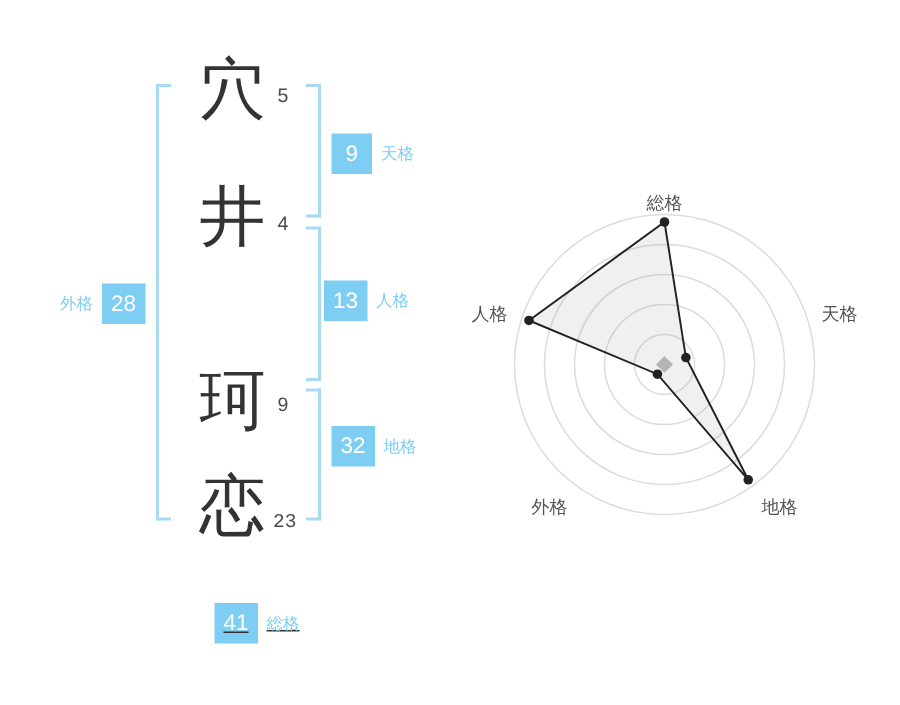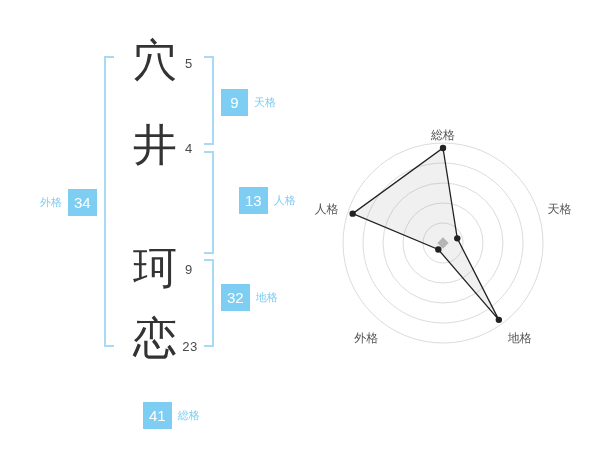--- a/index.html
+++ b/index.html
@@ -66,50 +66,50 @@
 </style>
 </head>
 <body>
 
 <div class="screen">
 
   <div class="bracket bracket-left" style="left:104px; top:56px; width:10px; height:291px;"></div>
 
   <div class="badge-row" style="left:40px; top:189px;">
     <span class="kaku-label">外格</span>
-    <span class="badge">34</span>
+    <span class="badge">28</span>
   </div>
 
   <div class="kanji" style="left:133px; top:38px;">穴</div>
   <div class="kanji" style="left:133px; top:123px;">井</div>
   <div class="kanji" style="left:133px; top:246px;">珂</div>
   <div class="kanji" style="left:133px; top:316px;">恋</div>
 
   <div class="strokes" style="left:185px; top:56px;">5</div>
   <div class="strokes" style="left:185px; top:141px;">4</div>
   <div class="strokes" style="left:185px; top:262px;">9</div>
   <div class="strokes" style="left:182px; top:340px;font-family:Liberation Mono, monospace;">23</div>
 
   <div class="bracket bracket-right" style="left:204px; top:56px; width:10px; height:89px;"></div>
   <div class="bracket bracket-right" style="left:204px; top:151px; width:10px; height:103px;"></div>
   <div class="bracket bracket-right" style="left:204px; top:259px; width:10px; height:88px;"></div>
 
   <div class="badge-row" style="left:221px; top:89px;">
     <span class="badge">9</span>
     <span class="kaku-label">天格</span>
   </div>
-  <div class="badge-row" style="left:239px; top:187px;">
+  <div class="badge-row" style="left:216px; top:187px;">
     <span class="badge">13</span>
     <span class="kaku-label">人格</span>
   </div>
   <div class="badge-row" style="left:221px; top:284px;justify-content:flex-end;">
     <span class="badge">32</span>
     <span class="kaku-label">地格</span>
   </div>
-  <div class="badge-row" style="left:143px; top:402px;">
+  <div class="badge-row" style="left:143px; top:402px;text-decoration:underline;">
     <span class="badge">41</span>
     <span class="kaku-label">総格</span>
   </div>
 
   <svg class="radar" viewBox="0 0 280 270" xmlns="http://www.w3.org/2000/svg">
       <circle cx="138" cy="133" r="20" fill="none" stroke="#dcdcdc" stroke-width="1"></circle>
       <circle cx="138" cy="133" r="40" fill="none" stroke="#dcdcdc" stroke-width="1"></circle>
       <circle cx="138" cy="133" r="60" fill="none" stroke="#dcdcdc" stroke-width="1"></circle>
       <circle cx="138" cy="133" r="80" fill="none" stroke="#dcdcdc" stroke-width="1"></circle>
       <circle cx="138" cy="133" r="100" fill="none" stroke="#dcdcdc" stroke-width="1"></circle>

